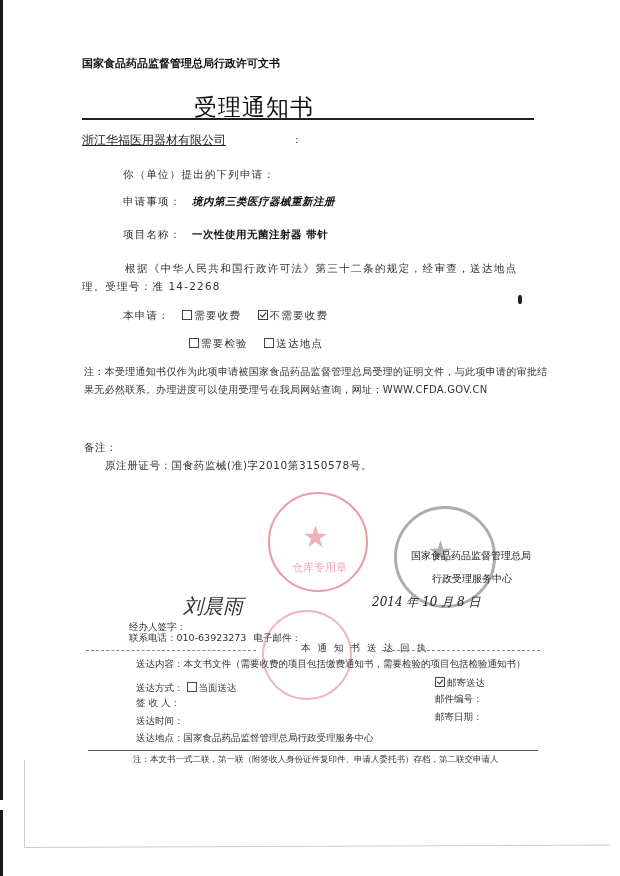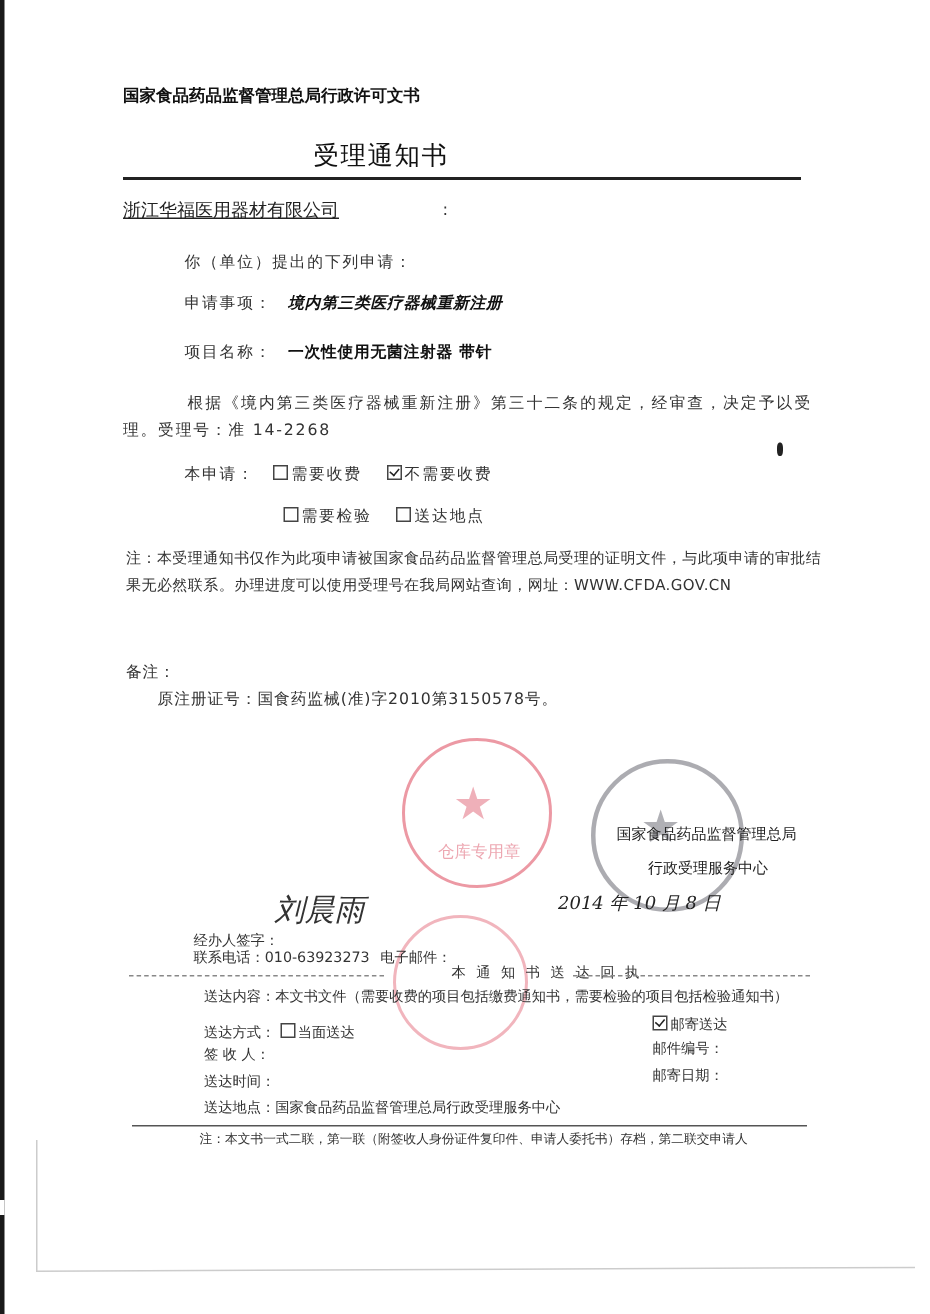--- a/index.html
+++ b/index.html
@@ -6,21 +6,21 @@
     body {
       width: 620px; height: 876px; background: #ffffff; position: relative; overflow: hidden;
       font-family: "DejaVu Serif", "Liberation Serif", serif; color: #222;
     }
     .scan-edge-left { position: absolute; left: 0; top: 0; width: 3px; height: 876px; background: #1a1a1a; }
     .scan-edge-left .gap { position: absolute; left: 0; top: 800px; width: 3px; height: 10px; background: #fff; }
     .frame-left { position: absolute; left: 24px; top: 760px; width: 1px; height: 88px; background: #ccc; }
     .frame-bottom { position: absolute; left: 24px; top: 847px; width: 586px; height: 1px; background: #ccc; transform: rotate(-0.25deg); transform-origin: left; }
     .abs { position: absolute; white-space: nowrap; }
     .header-agency { left: 82px; top: 56px; font-size: 11px; font-weight: bold; font-family: "DejaVu Sans", sans-serif; color: #111; }
-    .title { left: 0; width: 508px; top: 92px; text-align: center; font-size: 17px; color: #111; letter-spacing: 1px; font-family: "DejaVu Sans", sans-serif; }
+    .title { left: 0; width: 508px; top: 92px; text-align: center; font-size: 23px; color: #111; letter-spacing: 1px; font-family: "DejaVu Sans", sans-serif; }
     .rule-top { left: 82px; top: 118px; width: 452px; height: 1.5px; background: #222; }
     .recipient { left: 82px; top: 132px; font-size: 12px; color: #222; text-decoration: underline; font-family: "DejaVu Sans", sans-serif; text-align: center; }
     .body-text { font-size: 10.5px; color: #333; font-family: "DejaVu Sans", sans-serif; letter-spacing: 1.2px; }
     .bold-val { font-weight: bold; color: #111; letter-spacing: 0.5px; }
     .cb { display: inline-block; width: 8px; height: 8px; border: 1px solid #444; vertical-align: -1px; margin-right: 2px; position: relative; }
     .cb.checked::after { content: ""; position: absolute; left: 2px; top: 0px; width: 3px; height: 5px; border-right: 1.2px solid #222; border-bottom: 1.2px solid #222; transform: rotate(40deg); }
     .note-text { font-size: 10px; color: #333; font-family: "DejaVu Sans", sans-serif; letter-spacing: 0.3px; }
     .small { font-size: 9.5px; color: #333; font-family: "DejaVu Sans", sans-serif; padding-left: 43px; }
     .dash-line { height: 0; border-top: 1px dashed #888; }
     .stamp { position: absolute; border-radius: 50%; }
@@ -54,21 +54,21 @@
 <div class="abs body-text" style="left:123px; top:195px;">
   <span>申请事项：</span>
   <span class="bold-val" style="margin-left:6px;font-style:italic;">境内第三类医疗器械重新注册</span>
 </div>
 
 <div class="abs body-text" style="left:123px; top:228px;">
   <span>项目名称：</span>
   <span class="bold-val" style="margin-left:6px;margin-top:33px;">一次性使用无菌注射器 带针</span>
 </div>
 
-<div class="abs body-text" style="left:125px; top:262px; letter-spacing:1.4px;">根据《境内第三类医疗器械重新注册》第三十二条的规定，经审查，决定予以受</div>
+<div class="abs body-text" style="left:125px; top:262px; letter-spacing:1.4px;">根据《中华人民共和国行政许可法》第三十二条的规定，经审查，送达地点</div>
 <div class="abs body-text" style="left:82px; top:280px;">理。受理号：准 14-2268</div>
 
 <div class="abs body-text" style="left:123px; top:309px;">
   <span>本申请：</span>
   <span style="margin-left:8px;"><span class="cb"></span><span>需要收费</span></span>
   <span style="margin-left:12px;"><span class="cb checked"></span><span>不需要收费</span></span>
 </div>
 
 <div class="abs body-text" style="left:189px; top:337px;">
   <span><span class="cb"></span><span>需要检验</span></span>

